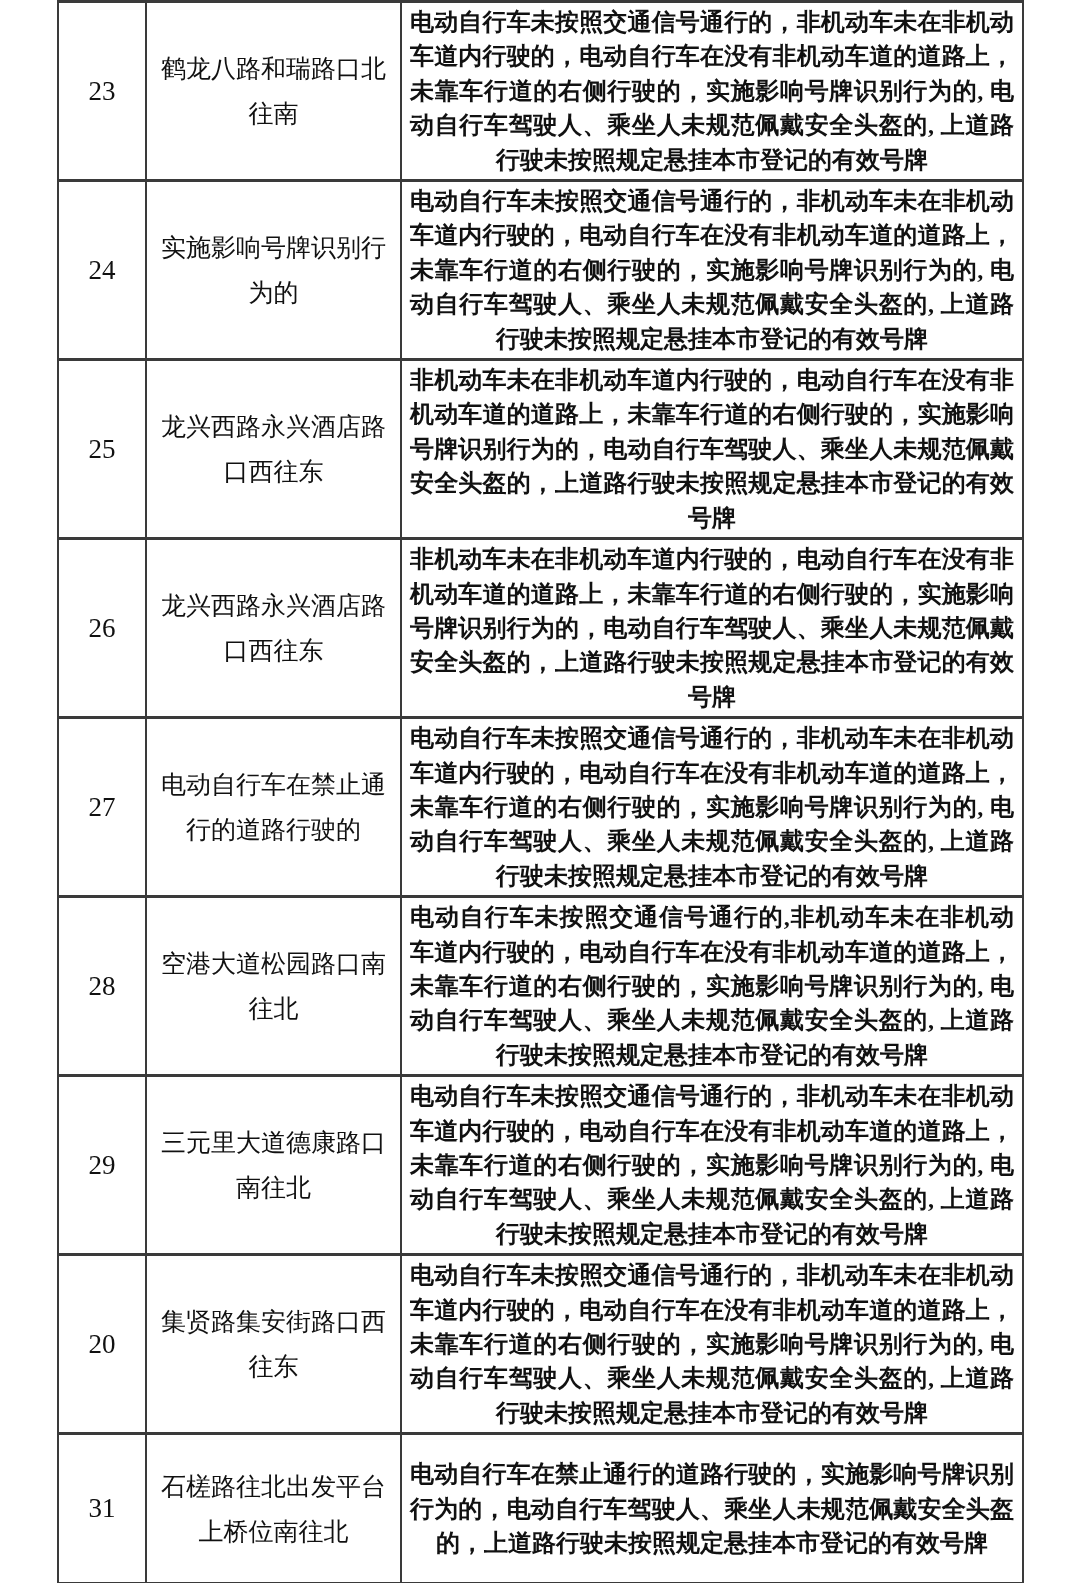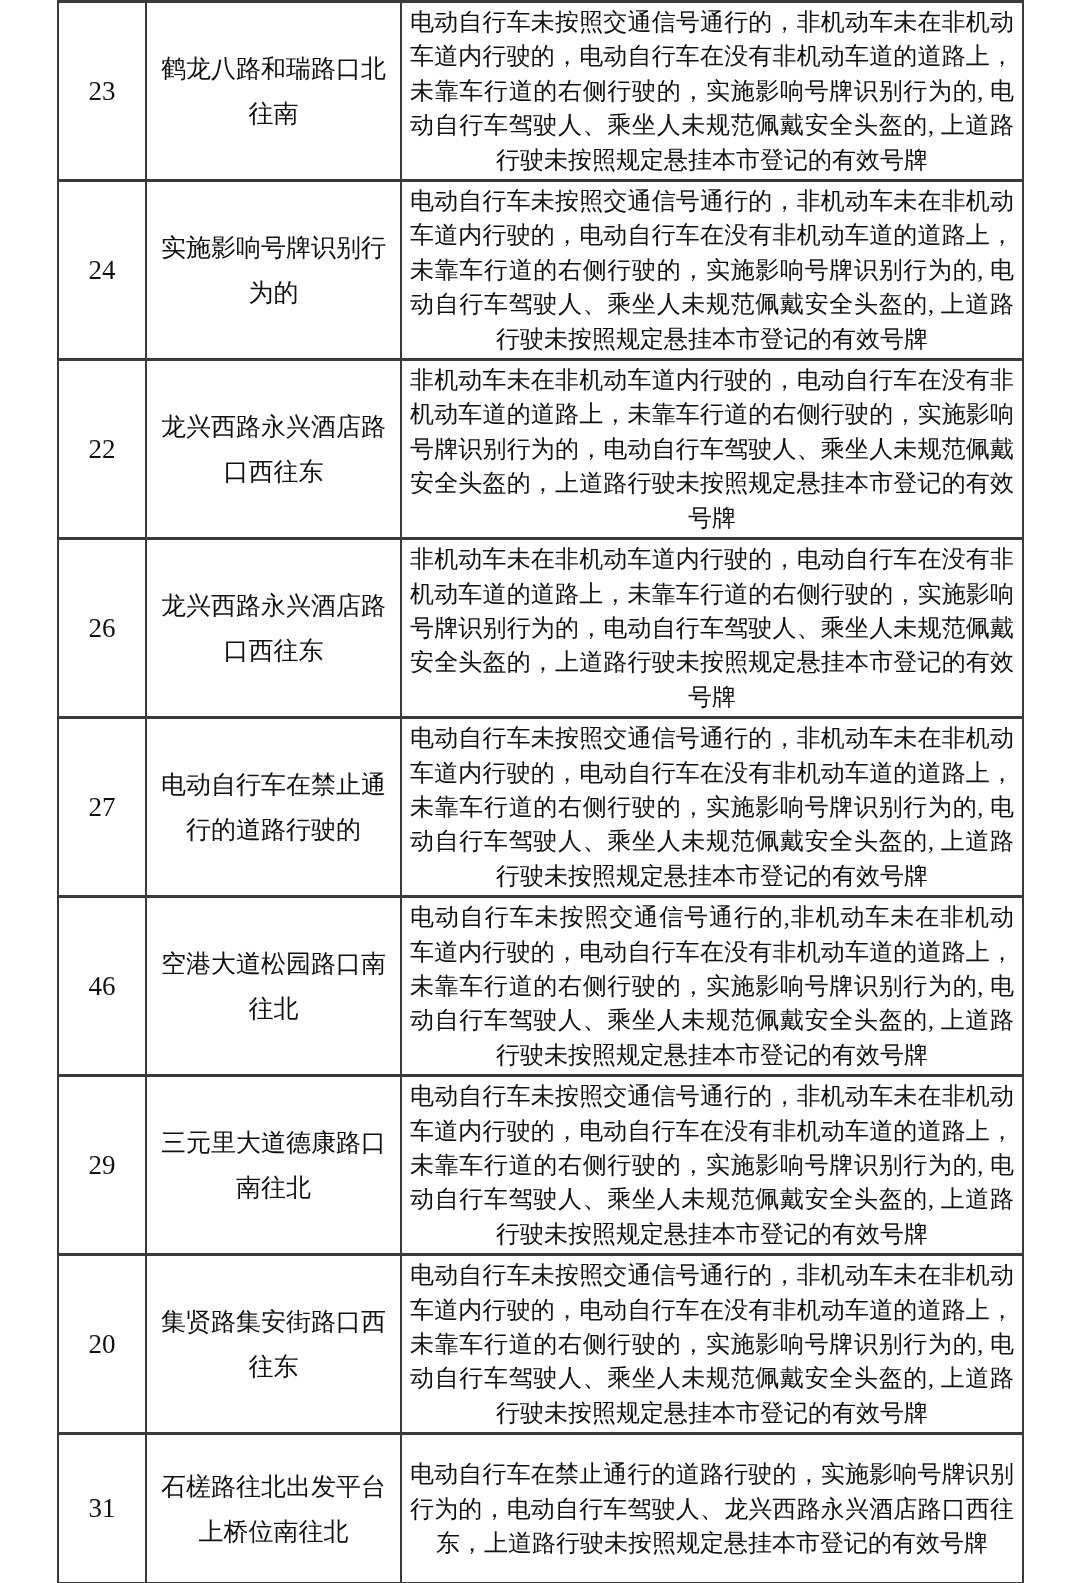--- a/index.html
+++ b/index.html
@@ -39,20 +39,21 @@
     line-height: 45px;
     padding: 0 12px;
   }
   td.c-desc {
     font-size: 24px;
     line-height: 34.4px;
     text-align: justify;
     text-align-last: center;
     text-justify: inter-character;
     padding: 2px 8px;
+    font-weight: bold;
   }
 </style>
 </head>
 <body>
 
 <div class="page">
   <table class="violation-table">
     <colgroup>
       <col style="width:88px">
       <col style="width:255px">
@@ -63,49 +64,49 @@
         <td class="c-no">23</td>
         <td class="c-loc">鹤龙八路和瑞路口北往南</td>
         <td class="c-desc">电动自行车未按照交通信号通行的，非机动车未在非机动车道内行驶的，电动自行车在没有非机动车道的道路上，未靠车行道的右侧行驶的，实施影响号牌识别行为的, 电动自行车驾驶人、乘坐人未规范佩戴安全头盔的, 上道路行驶未按照规定悬挂本市登记的有效号牌</td>
       </tr>
       <tr class="row-tall">
         <td class="c-no">24</td>
         <td class="c-loc">实施影响号牌识别行为的</td>
         <td class="c-desc">电动自行车未按照交通信号通行的，非机动车未在非机动车道内行驶的，电动自行车在没有非机动车道的道路上，未靠车行道的右侧行驶的，实施影响号牌识别行为的, 电动自行车驾驶人、乘坐人未规范佩戴安全头盔的, 上道路行驶未按照规定悬挂本市登记的有效号牌</td>
       </tr>
       <tr class="row-tall">
-        <td class="c-no">22</td>
+        <td class="c-no">25</td>
         <td class="c-loc">龙兴西路永兴酒店路口西往东</td>
         <td class="c-desc">非机动车未在非机动车道内行驶的，电动自行车在没有非机动车道的道路上，未靠车行道的右侧行驶的，实施影响号牌识别行为的，电动自行车驾驶人、乘坐人未规范佩戴安全头盔的，上道路行驶未按照规定悬挂本市登记的有效号牌</td>
       </tr>
       <tr class="row-tall">
         <td class="c-no">26</td>
         <td class="c-loc">龙兴西路永兴酒店路口西往东</td>
         <td class="c-desc">非机动车未在非机动车道内行驶的，电动自行车在没有非机动车道的道路上，未靠车行道的右侧行驶的，实施影响号牌识别行为的，电动自行车驾驶人、乘坐人未规范佩戴安全头盔的，上道路行驶未按照规定悬挂本市登记的有效号牌</td>
       </tr>
       <tr class="row-tall">
         <td class="c-no">27</td>
         <td class="c-loc">电动自行车在禁止通行的道路行驶的</td>
         <td class="c-desc">电动自行车未按照交通信号通行的，非机动车未在非机动车道内行驶的，电动自行车在没有非机动车道的道路上，未靠车行道的右侧行驶的，实施影响号牌识别行为的, 电动自行车驾驶人、乘坐人未规范佩戴安全头盔的, 上道路行驶未按照规定悬挂本市登记的有效号牌</td>
       </tr>
       <tr class="row-tall">
-        <td class="c-no">46</td>
+        <td class="c-no">28</td>
         <td class="c-loc">空港大道松园路口南往北</td>
         <td class="c-desc">电动自行车未按照交通信号通行的,非机动车未在非机动车道内行驶的，电动自行车在没有非机动车道的道路上，未靠车行道的右侧行驶的，实施影响号牌识别行为的, 电动自行车驾驶人、乘坐人未规范佩戴安全头盔的, 上道路行驶未按照规定悬挂本市登记的有效号牌</td>
       </tr>
       <tr class="row-tall">
         <td class="c-no">29</td>
         <td class="c-loc">三元里大道德康路口南往北</td>
         <td class="c-desc">电动自行车未按照交通信号通行的，非机动车未在非机动车道内行驶的，电动自行车在没有非机动车道的道路上，未靠车行道的右侧行驶的，实施影响号牌识别行为的, 电动自行车驾驶人、乘坐人未规范佩戴安全头盔的, 上道路行驶未按照规定悬挂本市登记的有效号牌</td>
       </tr>
       <tr class="row-tall">
         <td class="c-no">20</td>
         <td class="c-loc">集贤路集安街路口西往东</td>
         <td class="c-desc">电动自行车未按照交通信号通行的，非机动车未在非机动车道内行驶的，电动自行车在没有非机动车道的道路上，未靠车行道的右侧行驶的，实施影响号牌识别行为的, 电动自行车驾驶人、乘坐人未规范佩戴安全头盔的, 上道路行驶未按照规定悬挂本市登记的有效号牌</td>
       </tr>
       <tr class="row-short">
         <td class="c-no">31</td>
         <td class="c-loc">石槎路往北出发平台上桥位南往北</td>
-        <td class="c-desc">电动自行车在禁止通行的道路行驶的，实施影响号牌识别行为的，电动自行车驾驶人、龙兴西路永兴酒店路口西往东，上道路行驶未按照规定悬挂本市登记的有效号牌</td>
+        <td class="c-desc">电动自行车在禁止通行的道路行驶的，实施影响号牌识别行为的，电动自行车驾驶人、乘坐人未规范佩戴安全头盔的，上道路行驶未按照规定悬挂本市登记的有效号牌</td>
       </tr>
     </tbody>
   </table>
 </div>
 
 </body></html>

